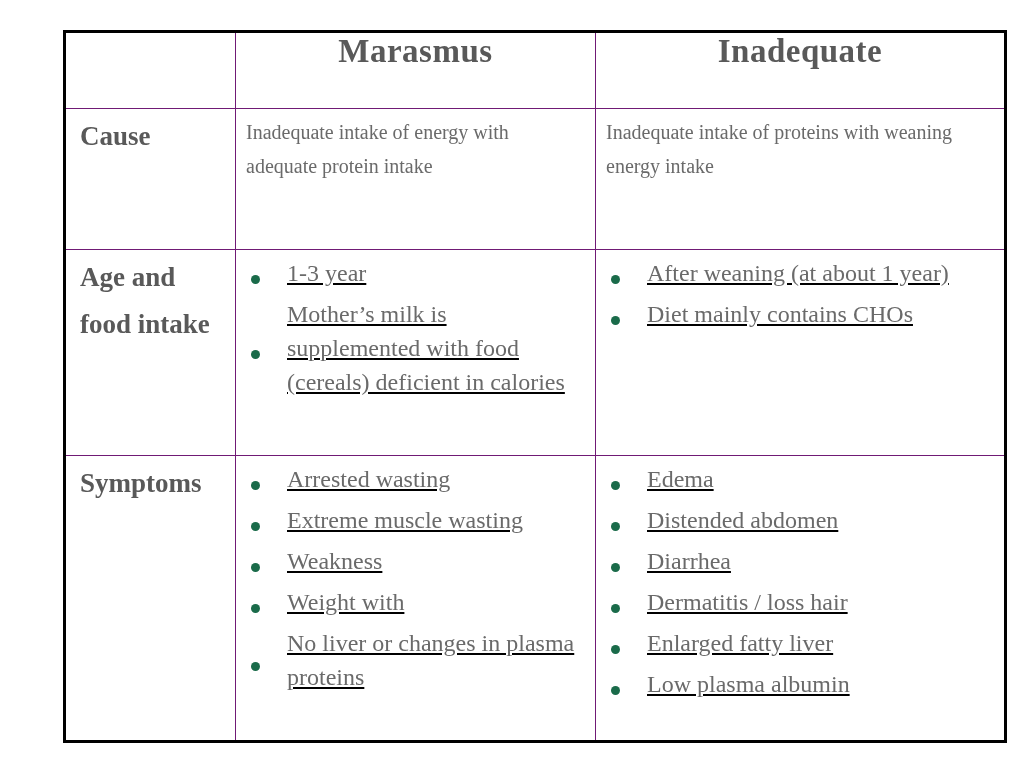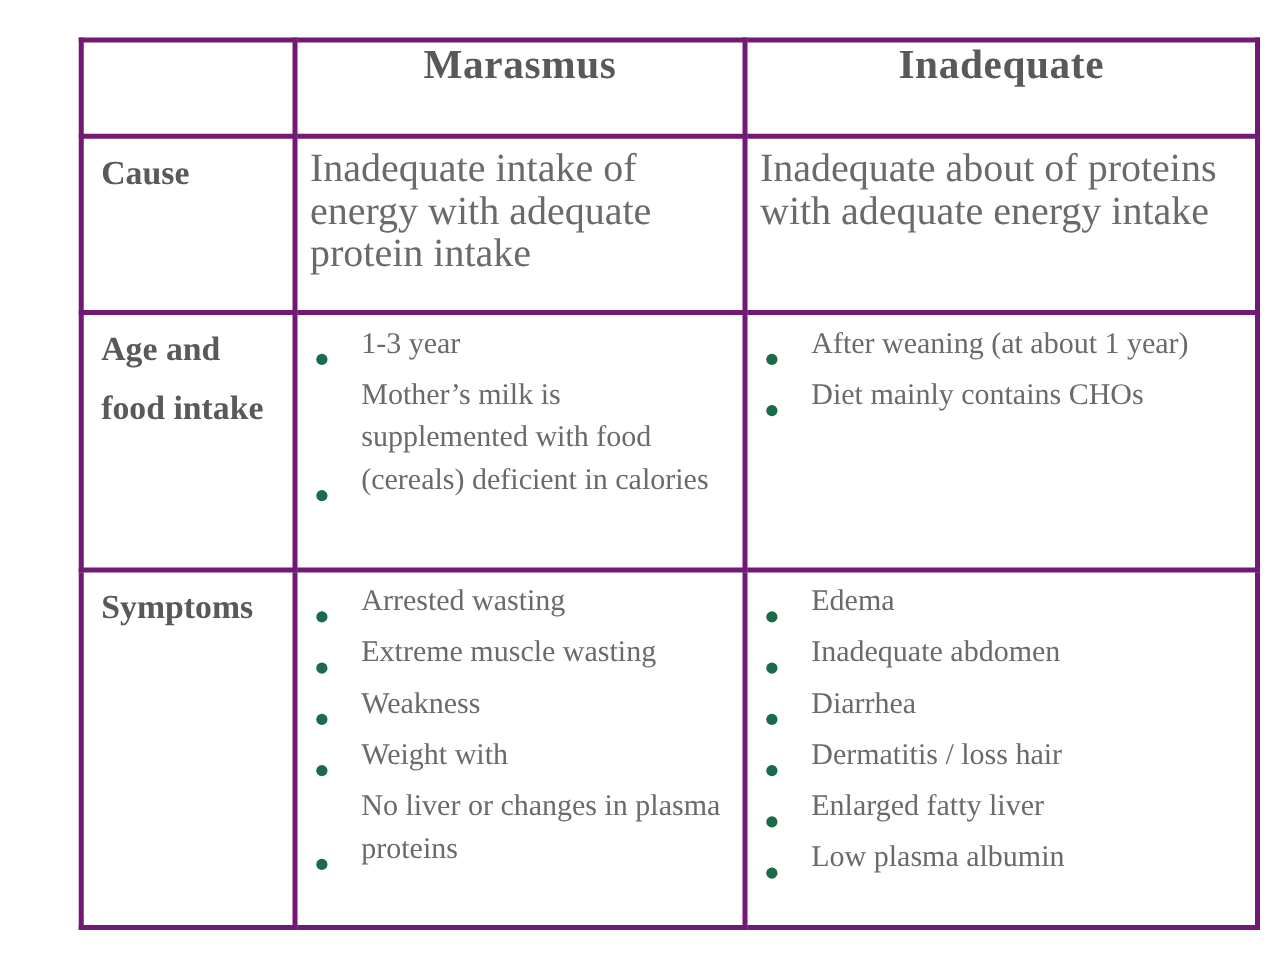--- a/index.html
+++ b/index.html
@@ -17,21 +17,21 @@
   table.cmp {
     position: absolute;
     left: 63px;
     top: 30px;
     width: 941px;
     border-collapse: collapse;
     table-layout: fixed;
     border: 3px solid #000000;
   }
   table.cmp td, table.cmp th {
-    border: 4px solid #701a75;
+    border: 1px solid #701a75;
     vertical-align: top;
     background: #ffffff;
   }
 
   col.c1 { width: 171px; }
   col.c2 { width: 360px; }
   col.c3 { width: 410px; }
 
   tr.r-header  { height: 77px; }
   tr.r-cause   { height: 141px; }
@@ -52,32 +52,33 @@
     padding: 4px 10px 4px 14px;
     font-weight: bold;
     font-size: 27px;
     line-height: 47px;
     color: #595959;
   }
   td.row-label .label-inner { display: inline-block; max-width: 146px; }
 
   td.body-text {
     padding: 6px 12px 6px 10px;
-    font-size: 32px;
+    font-size: 20px;
     line-height: 34px;
     color: #6a6a6a;
     margin-left: 44px;
   }
 
   td.bullet-cell { padding: 6px 10px 6px 12px; }
 
   .bullet-item {
     display: flex;
-    align-items: flex-end;
+    align-items: center;
     margin-bottom: 7px;
+    text-decoration: underline;
   }
   .bullet-item .dot {
     flex: 0 0 9px;
     width: 9px;
     height: 9px;
     border-radius: 50%;
     background: #1a6b4a;
     margin-top: 13px;
     margin-left: 3px;
   }
@@ -105,21 +106,21 @@
       <th class="col-head"></th>
       <th class="col-head">Marasmus</th>
       <th class="col-head">Inadequate</th>
     </tr>
 
     <tr class="r-cause">
       <td class="row-label">
         <span class="label-inner">Cause</span>
       </td>
       <td class="body-text">Inadequate intake of energy with adequate protein intake</td>
-      <td class="body-text">Inadequate about of proteins with adequate energy intake</td>
+      <td class="body-text">Inadequate intake of proteins with weaning energy intake</td>
     </tr>
 
     <tr class="r-age">
       <td class="row-label">
         <span class="label-inner">Age and food intake</span>
       </td>
       <td class="bullet-cell">
         <div class="bullet-item">
           <span class="dot"></span>
           <span class="bullet-text">1-3 year</span>
@@ -167,21 +168,21 @@
           <span class="bullet-text">No liver or changes in plasma proteins</span>
         </div>
       </td>
       <td class="bullet-cell">
         <div class="bullet-item">
           <span class="dot"></span>
           <span class="bullet-text">Edema</span>
         </div>
         <div class="bullet-item">
           <span class="dot"></span>
-          <span class="bullet-text">Inadequate abdomen</span>
+          <span class="bullet-text">Distended abdomen</span>
         </div>
         <div class="bullet-item">
           <span class="dot"></span>
           <span class="bullet-text">Diarrhea</span>
         </div>
         <div class="bullet-item">
           <span class="dot"></span>
           <span class="bullet-text">Dermatitis / loss hair</span>
         </div>
         <div class="bullet-item">

